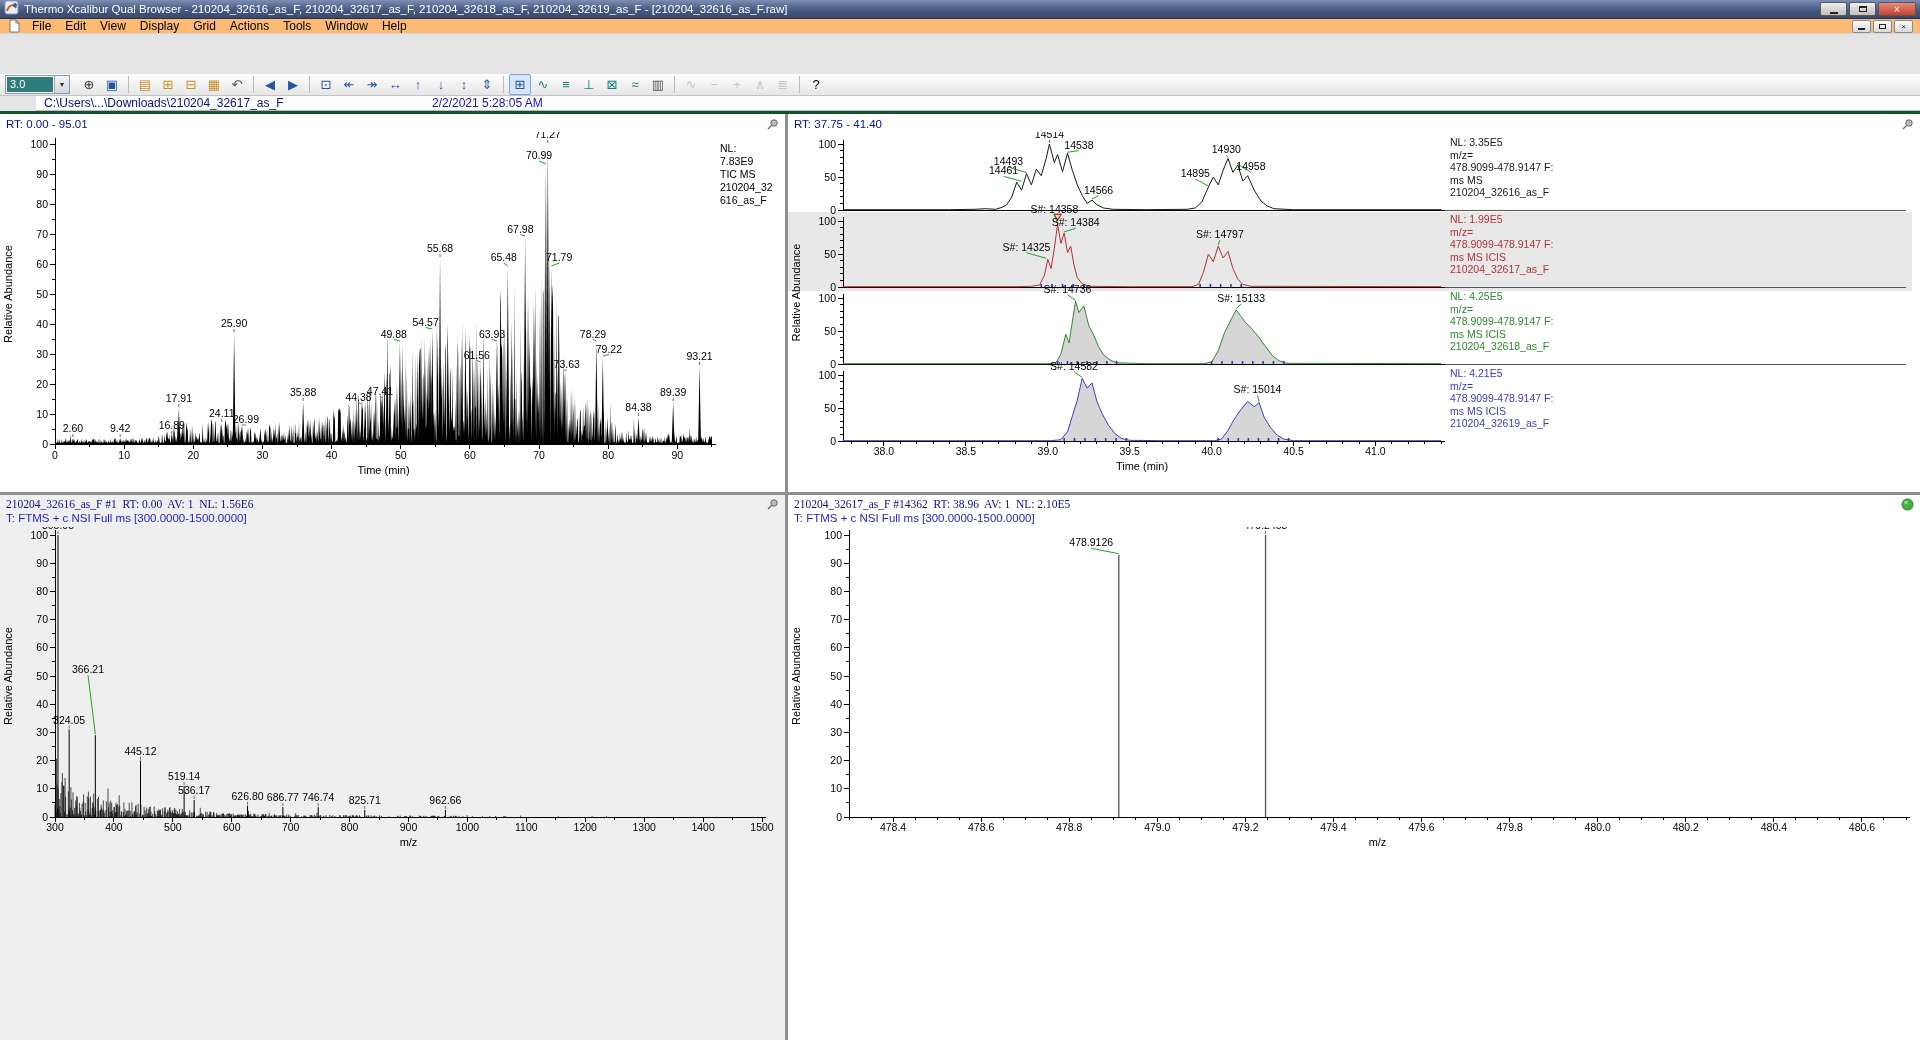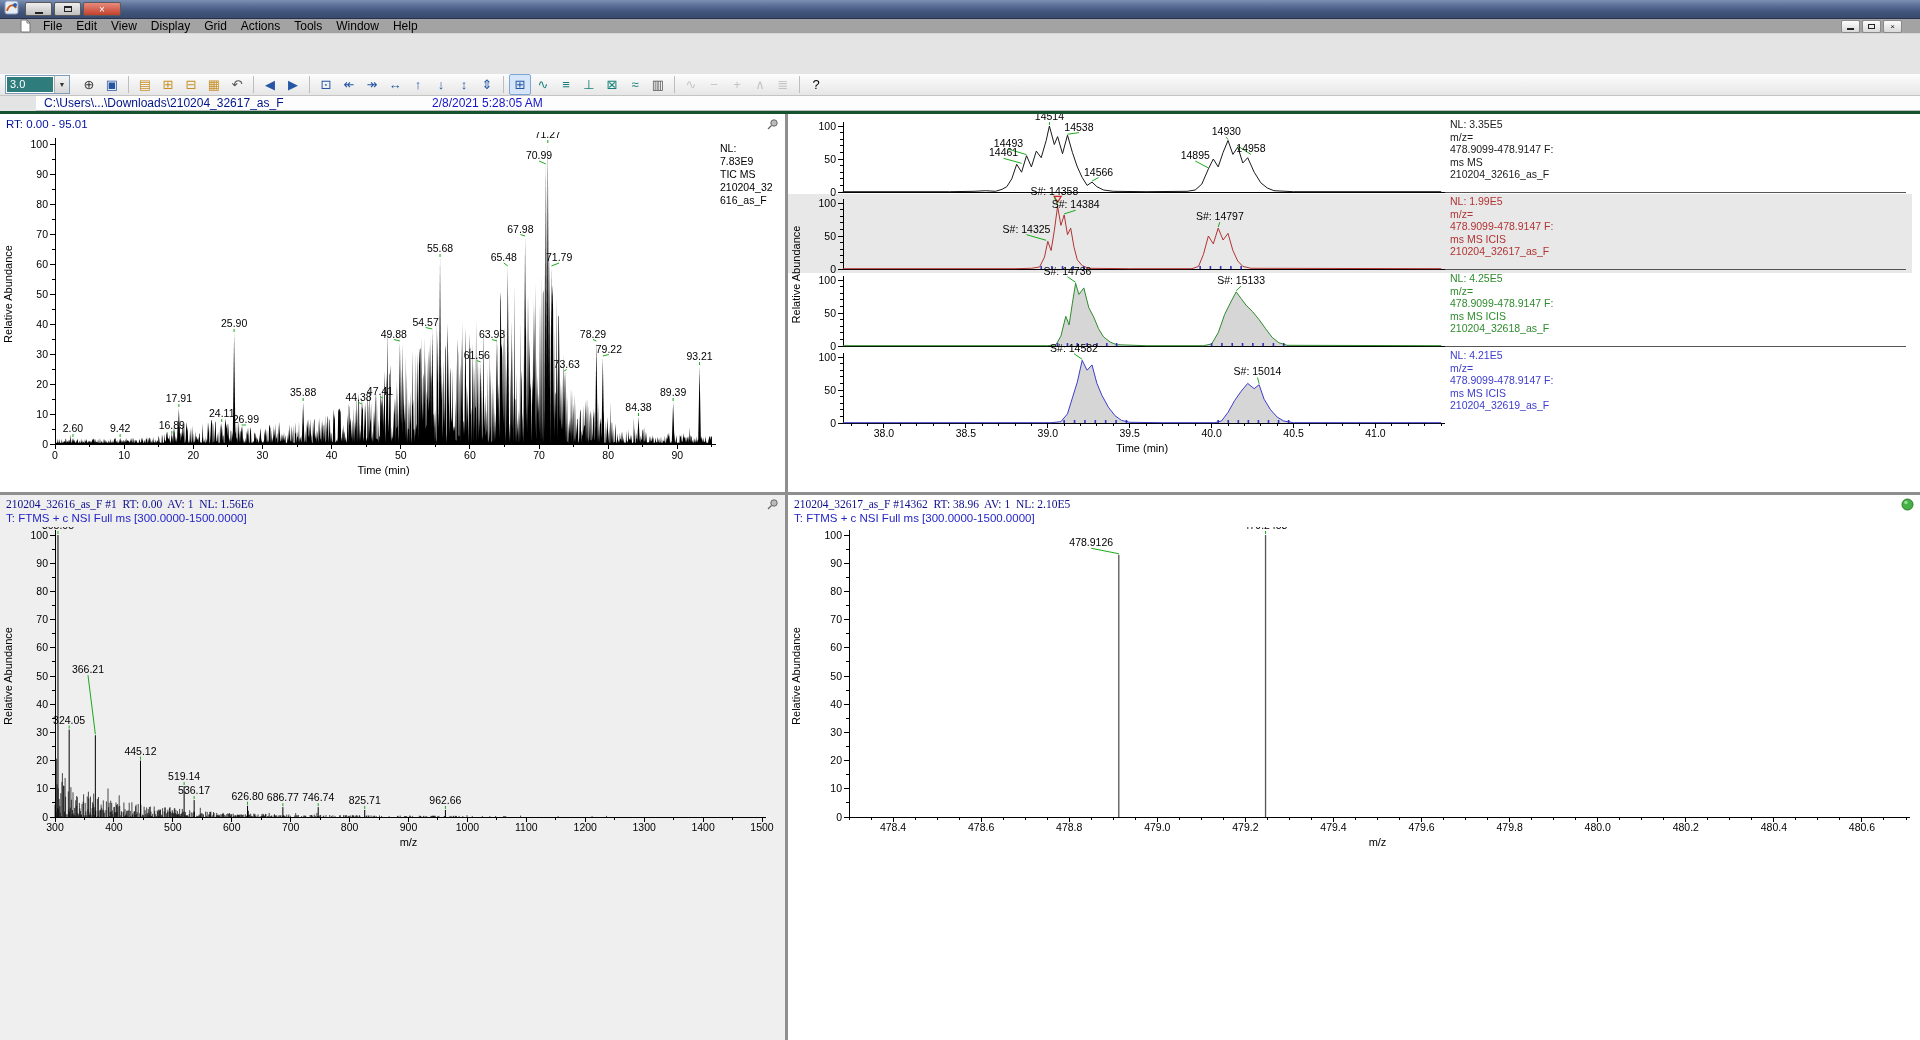--- a/index.html
+++ b/index.html
@@ -14,22 +14,22 @@
   .title-text{color:#fff;font-size:11.5px;margin-left:5px;white-space:nowrap;overflow:hidden;flex:1;}
   .win-controls{display:flex;gap:2px;margin-left:6px;}
   .win-btn{width:27px;height:14px;display:flex;align-items:center;justify-content:center;
     background:linear-gradient(#efefef,#bfbfbf);border:1px solid #5a5a5a;border-radius:2px;
     font-size:9px;color:#222;cursor:default;}
   .win-btn.close{width:38px;background:linear-gradient(#e88b7d,#c3402c);color:#fff;font-size:10px;}
   .glyph-min{display:block;width:8px;height:2px;background:#222;margin-top:7px;}
   .glyph-max{display:block;width:8px;height:6px;border:1px solid #222;border-top-width:2px;}
 
   
-  .menubar{height:18px;display:flex;align-items:center;background:#a3a3a3;
-    border-bottom:1px solid #d6d6d6;padding:0 15px;}
+  .menubar{height:18px;display:flex;align-items:center;background:#fdba74;
+    border-bottom:1px solid #d6d6d6;padding:0 4px;}
   .menu-item{padding:1px 7px;font-size:12px;cursor:default;}
   .child-controls{margin-left:auto;display:flex;gap:2px;padding-right:3px;}
   .child-btn{width:19px;height:13px;display:flex;align-items:center;justify-content:center;
     background:linear-gradient(#fcfcfc,#d9d9d9);border:1px solid #8a8a8a;border-radius:2px;
     font-size:8px;color:#222;}
   .glyph-cmin{display:block;width:7px;height:2px;background:#222;margin-top:6px;}
   .glyph-cres{display:block;width:7px;height:5px;border:1px solid #222;}
 
   
   .toolbar{height:25px;display:flex;align-items:center;padding:0 5px;
@@ -83,20 +83,21 @@
 <div class="app">
 
   <div class="titlebar">
     <span>
       <svg width="15" height="15">
           <rect x="1" y="1" width="13" height="13" rx="2" fill="#e8eef8" stroke="#8899bb"></rect>
           <path d="M3,11 C5,4 10,4 12,8" stroke="#d06010" stroke-width="2" fill="none"></path>
           <circle cx="11" cy="5" r="2" fill="#2a62b8"></circle>
         </svg>
     </span>
+    <span class="title-text">Thermo Xcalibur Qual Browser - 210204_32616_as_F, 210204_32617_as_F, 210204_32618_as_F, 210204_32619_as_F - [210204_32616_as_F.raw]</span>
     <span class="win-controls">
       <span class="win-btn">
           <span class="glyph-min"></span>
         </span>
       <span class="win-btn">
           <span class="glyph-max"></span>
         </span>
       <span class="win-btn close">×</span>
     </span>
   </div>
@@ -160,21 +161,21 @@
         <span class="tb-btn disabled" style="color: rgb(136, 136, 136);">+</span>
         <span class="tb-btn disabled" style="color: rgb(136, 136, 136);">∧</span>
         <span class="tb-btn disabled" style="color: rgb(136, 136, 136);">≣</span>
         <span class="tb-sep"></span>
         <span class="tb-btn" style="color: rgb(0, 0, 0);">?</span>
       </span>
   </div>
 
   <div class="infobar">
     <span class="path">C:\Users\...\Downloads\210204_32617_as_F</span>
-    <span class="datetime">2/8/2021 5:28:05 AM</span>
+    <span class="datetime">2/2/2021 5:28:05 AM</span>
   </div>
 
   <div class="cells">
 
     <div class="cell tl" style="grid-area:1/1;">
       <div class="cell-header">
         <span class="rt-label">RT: 0.00 - 95.01</span>
         <span class="corner-icon">
           <svg width="13" height="13">
               <circle cx="8" cy="5" r="3.2" fill="#bbbbbb" stroke="#666"></circle>
@@ -334,20 +335,29 @@
           <text x="720" y="33" font-size="10.5" fill="#000" text-anchor="start">7.83E9</text>
           <text x="720" y="46" font-size="10.5" fill="#000" text-anchor="start">TIC  MS</text>
           <text x="720" y="59" font-size="10.5" fill="#000" text-anchor="start">210204_32</text>
           <text x="720" y="72" font-size="10.5" fill="#000" text-anchor="start">616_as_F</text>
         </svg>
     </div>
 
     <div class="split" style="grid-area:1/2;"></div>
 
     <div class="cell tr" style="grid-area:1/3;">
+      <div class="cell-header">
+        <span class="rt-label">RT: 37.75 - 41.40</span>
+        <span class="corner-icon">
+          <svg width="13" height="13">
+              <circle cx="8" cy="5" r="3.2" fill="#bbbbbb" stroke="#666"></circle>
+              <line x1="5.5" y1="7.5" x2="2" y2="11" stroke="#666" stroke-width="1.3"></line>
+            </svg>
+        </span>
+      </div>
       <svg id="chart-stack" width="1130" height="356">
           <rect x="0" y="80" width="1124" height="79" fill="#e8e8e8"></rect>
           <g>
             <g stroke="#000" stroke-width="1" shape-rendering="crispEdges">
               <line x1="55" y1="8" x2="55" y2="78"></line>
               <line x1="55" y1="78" x2="657" y2="78"></line>
               <line x1="50" y1="78" x2="55" y2="78"></line>
               <line x1="52" y1="71.4" x2="55" y2="71.4"></line>
               <line x1="52" y1="64.8" x2="55" y2="64.8"></line>
               <line x1="52" y1="58.2" x2="55" y2="58.2"></line>

